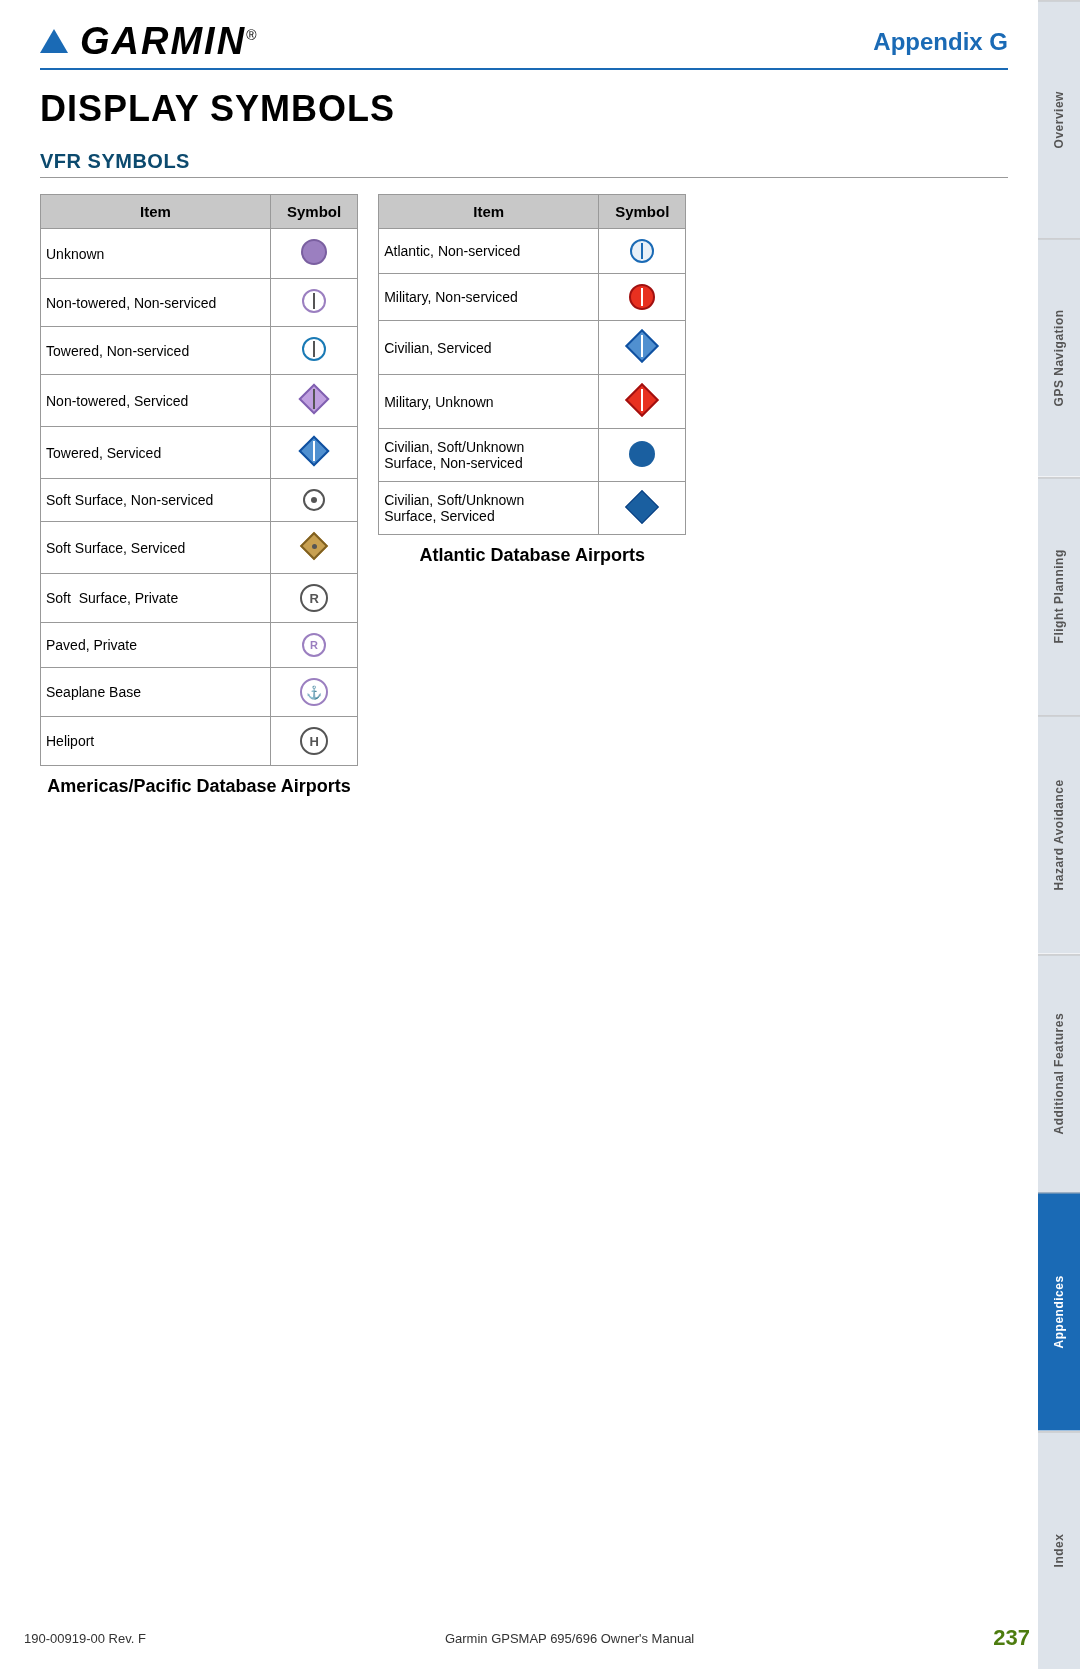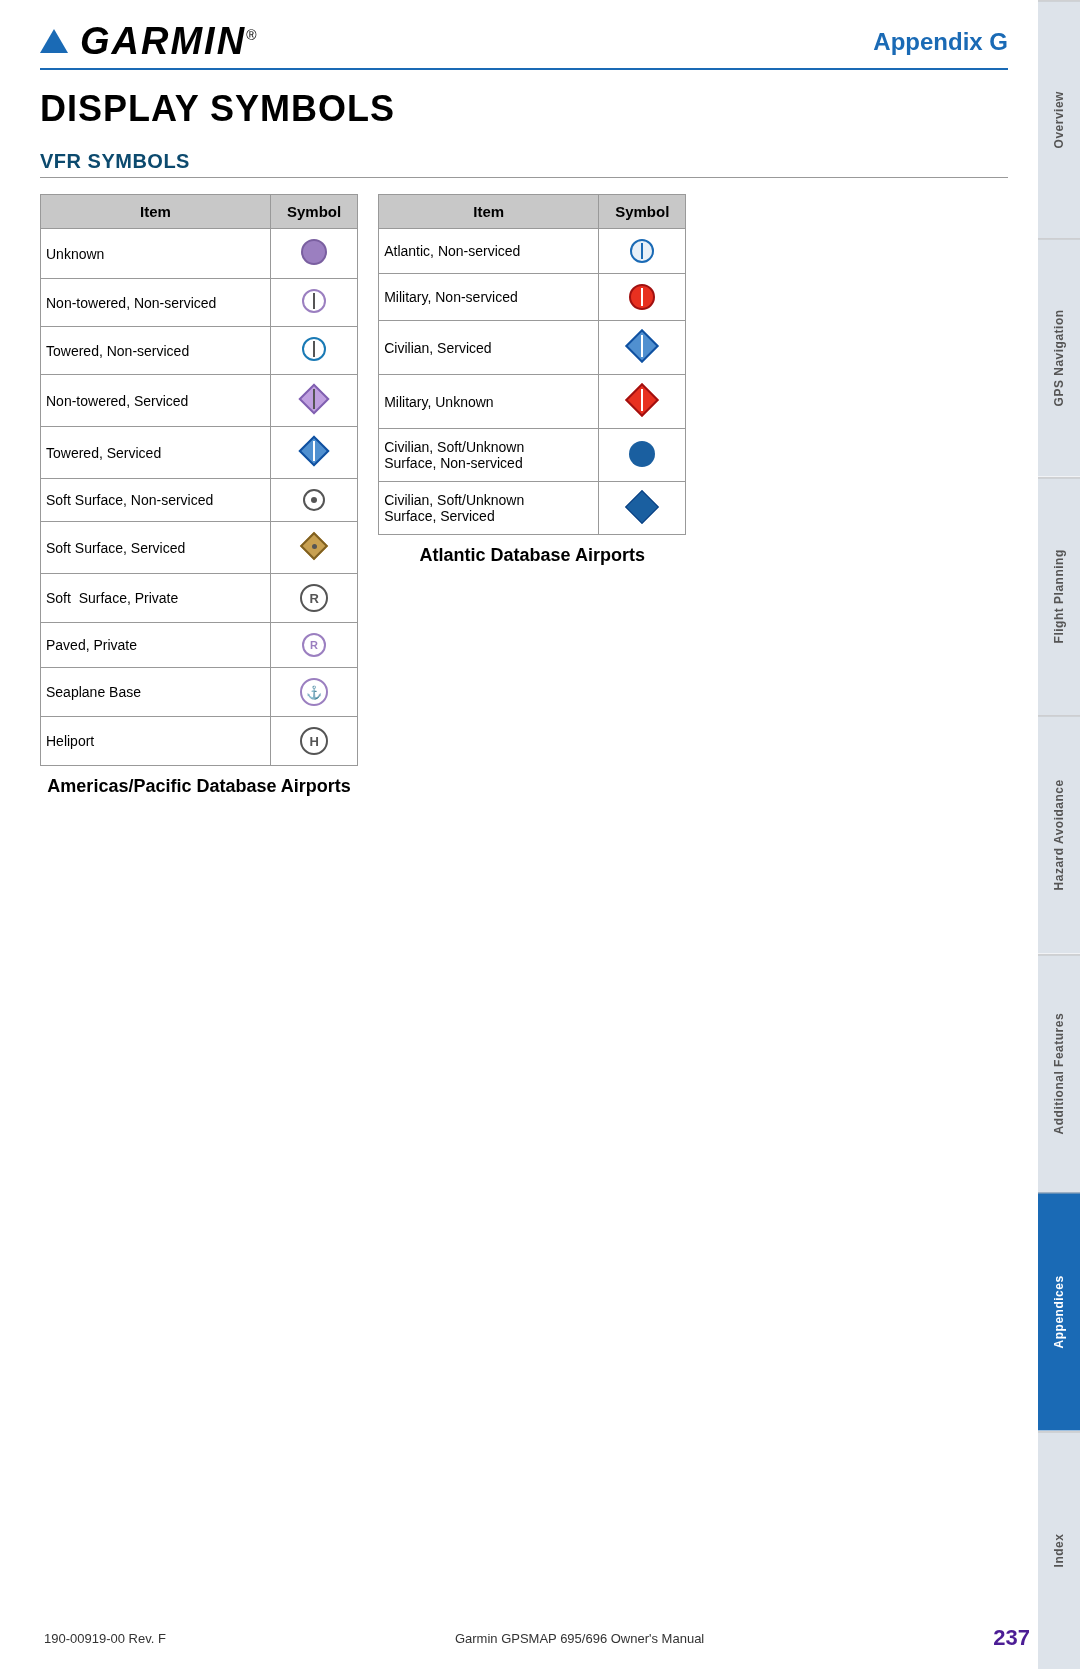--- a/index.html
+++ b/index.html
@@ -407,32 +407,32 @@
       font-size: 18px;
       font-weight: bold;
       margin-top: 10px;
       text-align: center;
     }
 
     
     .footer {
       position: absolute;
       bottom: 18px;
-      left: 44px;
+      left: 24px;
       right: 50px;
       display: flex;
       justify-content: space-between;
       align-items: center;
       font-size: 13px;
       color: #333;
     }
     .page-number {
       font-size: 22px;
       font-weight: bold;
-      color: #4c1d95;
+      color: #4d7c0f;
     }
   </style>
 </head>
 <body>
 
 <div class="sidebar">
   <div class="sidebar-tab">
     <span>Overview</span>
   </div>
   <div class="sidebar-tab">

